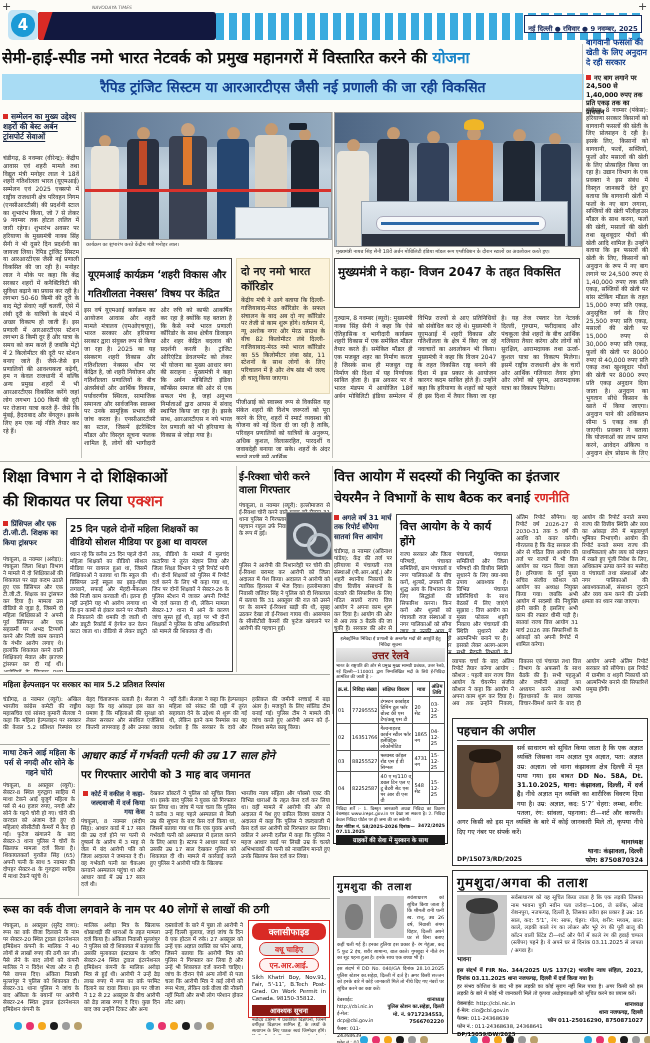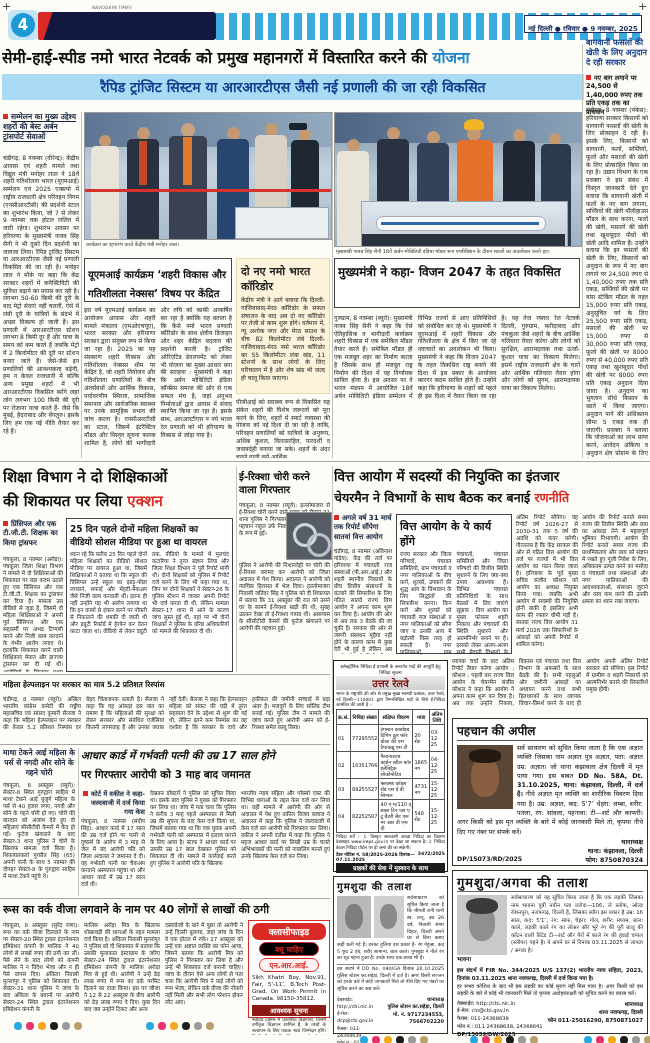--- a/index.html
+++ b/index.html
@@ -192,28 +192,28 @@
   <div class="abs bt2" style="left:241px;top:790px;width:89px;height:106px;">भारतीय न्याय संहिता और पॉक्सो एक्ट की विभिन्न धाराओं के तहत केस दर्ज कर लिया था। वहीं मामले में आरोपी की ओर से अदालत में पेश हुए वकील विजय बजाज ने अदालत में कहा कि पुलिस ने जल्दबाजी में केस दर्ज कर आरोपी को गिरफ्तार कर लिया। वकील ने अपनी दलील में कहा कि पुलिस ने महज आधार कार्ड पर लिखी उम्र के चलते अभिभावकों की पत्नी को नाबालिग मानते हुए उनके खिलाफ केस दर्ज कर लिया।</div>
 
   <div class="hline" style="left:0;top:898px;width:330px;"></div>
   <div class="abs hl ctr" style="left:3px;top:901px;width:327px;height:17px;font-size:11px;line-height:17px;">रूस का वर्क वीजा लगवाने के नाम पर 40 लोगों से लाखों की ठगी</div>
   <div class="abs bt2" style="left:3px;top:922px;width:76px;height:96px;">पंचकूला, 8 अक्तूबर (सुरेंद्र राणा): रूस का वर्क वीजा दिलवाने के नाम पर सेक्टर-20 स्थित ट्रावल इंटरनेशनल इमिग्रेशन कंपनी के मालिक ने 40 लोगों से लाखों रुपए की ठगी कर ली। पैसे लेने के बाद लोगों को कंपनी मालिक ने न विदेश भेजा और न ही पैसे वापस दिए। अंकिता निवासी मुल्लांपुर ने पुलिस को शिकायत दी। सेक्टर-31 थाना पुलिस ने जांच के बाद अंकिता के बयानों पर आरोपी सेक्टर-24 स्थित ट्रावल इंटरनेशनल इमिग्रेशन कंपनी के</div>
   <div class="abs bt2" style="left:84px;top:922px;width:76px;height:96px;">मालिक अरोड़ा मित्र के खिलाफ धोखाधड़ी की धाराओं के तहत मामला दर्ज किया है। अंकिता निवासी मुल्लांपुर ने पुलिस को दी शिकायत में बताया कि उसकी मुलाकात इंस्टाग्राम के जरिए सेक्टर-24 स्थित ट्रावल इंटरनेशनल इमिग्रेशन कंपनी के मालिक अरोड़ा मित्र से हुई थी। आरोपी ने उन्हें ढेड़ लाख रुपए में रूस का वर्क परमिट दिलाने का दावा किया। इस पर जीजा ने 12 से 22 अक्तूबर के बीच आरोपी को ढेड़ लाख रुपए दे दिए। कुछ दिन बाद जब उन्होंने टिकट और अन्य</div>
   <div class="abs bt2" style="left:165px;top:922px;width:78px;height:96px;">दस्तावेजों के बारे में पूछा तो आरोपी ने उन्हें दिल्ली बुलाया, जहां जांच के दिन वे एक होटल में रुके। 27 अक्तूबर को उन्हें एक अज्ञात व्यक्ति का फोन आया, जिसने बताया कि आरोपी मित्र को पुलिस ने गिरफ्तार कर लिया है और उन्हें भी शिकायत दर्ज करानी चाहिए। जांच के दौरान ऐसे अन्य लोगों से पता चला कि आरोपी मित्र ने कई लोगों को रूस भेजा, लेकिन वर्क वीजा की नौकरी नहीं मिली और सभी लोग परेशान होकर लौट आए।</div>
 
   <div class="abs" style="left:248px;top:920px;width:82px;height:98px;border:1px solid #d92a25;background:#fff;">
     <div style="margin:2px 3px;background:#d92a25;color:#fff;font-size:9px;font-weight:800;text-align:center;border-radius:7px;padding:2px 0;">क्लासीफाइड</div>
-    <div style="margin:2px 10px;border:1px solid #d92a25;color:#d92a25;font-size:7.5px;font-weight:800;text-align:center;border-radius:7px;padding:1px 0;background:#000000;">वधू चाहिए</div>
+    <div style="margin:2px 10px;border:1px solid #d92a25;color:#d92a25;font-size:7.5px;font-weight:800;text-align:center;border-radius:7px;padding:1px 0;background:#e5e5e5;">वधू चाहिए</div>
     <div style="margin:2px 10px;border:1px solid #d92a25;color:#d92a25;font-size:7.5px;font-weight:800;text-align:center;border-radius:7px;padding:1px 0;background:#fff3f2;">एन.आर.आई.</div>
     <div style="margin:2px 3px;font-size:5.5px;line-height:1.3;color:#111;text-align:justify;">Sikh Khatri Boy, Nov.91, Fair, 5'-11″, B.Tech Post-Grad. On Work Permit in Canada. 98150-35812.</div>
     <div style="margin:2px 3px 1px;background:#8c1a14;color:#fff;font-size:6.5px;font-weight:800;text-align:center;padding:1px 0;">आवश्यक सूचना</div>
     <div style="margin:0 3px;font-size:4.6px;line-height:1.25;color:#222;text-align:justify;overflow:hidden;height:18px;">नवोदय टाइम्स में प्रकाशित विज्ञापनों, जिनमें वर्गीकृत विज्ञापन शामिल हैं, के तथ्यों के सत्यापन के लिए पाठक स्वयं जिम्मेदार होंगे। किसी भी दावे की पुष्टि प्रकाशन से पूर्व स्वयं कर लें।</div>
   </div>
 
-  <div class="abs" style="left:333px;top:660px;width:115px;height:212px;border:1px solid #222;background:#fff;padding:2px;">
+  <div class="abs" style="left:333px;top:632px;width:115px;height:212px;border:1px solid #222;background:#fff;padding:2px;">
     <div style="font-size:4.6px;color:#111;text-align:center;">इलेक्ट्रॉनिक निविदा ई प्रणाली के अन्तर्गत मदों की आपूर्ति हेतु निविदा सूचना</div>
     <div style="margin:1px 0;background:linear-gradient(180deg,#e9e9e9,#cfcfcf);text-align:center;font-size:10px;font-weight:800;color:#7a1410;">उत्तर रेलवे</div>
     <div style="font-size:4.4px;color:#111;text-align:justify;line-height:1.25;">भारत के राष्ट्रपति की ओर से प्रमुख मुख्य सामग्री प्रबंधक, उत्तर रेलवे, नई दिल्ली—110001 द्वारा निम्नलिखित मदों के लिये ई-निविदा आमंत्रित की जाती है :-</div>
     <table class="tnd" style="margin-top:1px;">
       <tbody>
           <tr>
         <th>क्र.सं.</th>
         <th>निविदा संख्या</th>
         <th>संक्षिप्त विवरण</th>
         <th>मात्रा</th>

